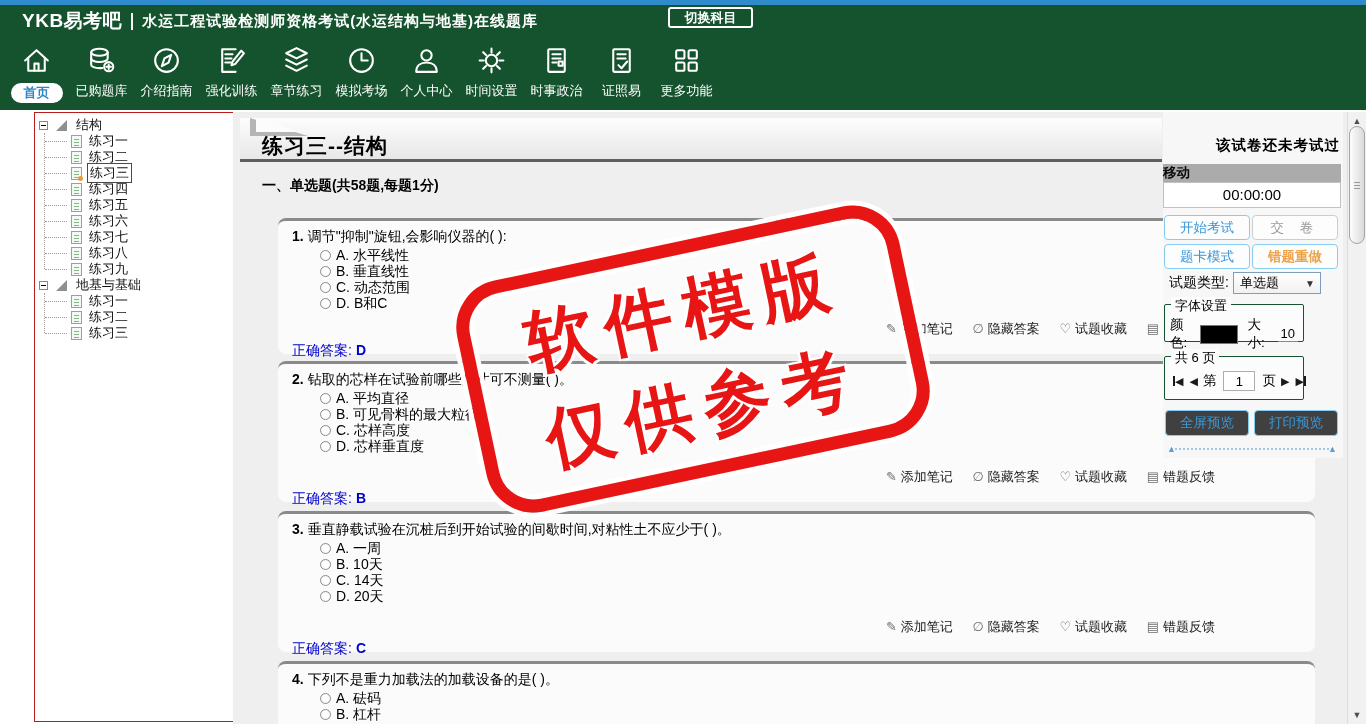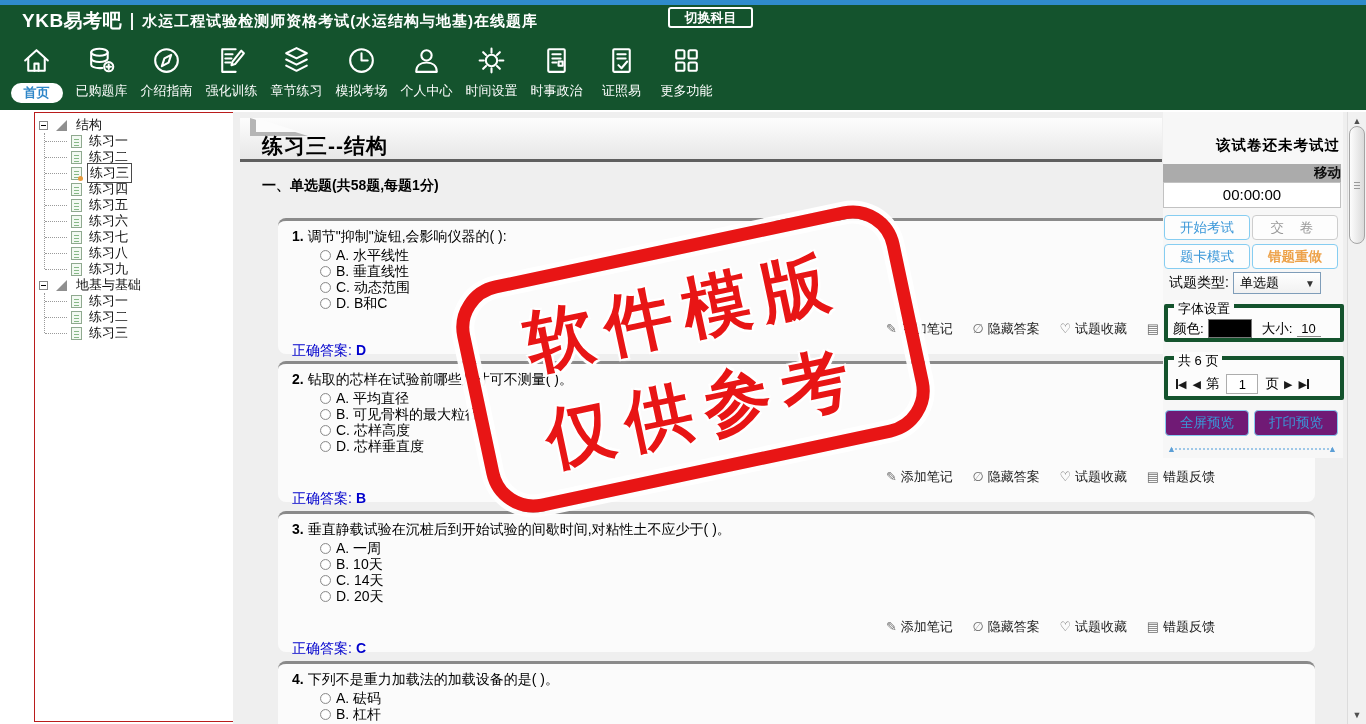--- a/index.html
+++ b/index.html
@@ -58,44 +58,44 @@
   .actions { text-align:right; margin-right:86px; margin-top:9px; font-size:13px; color:#1c1c1c; white-space:nowrap; }
   .card2 .actions, .card3 .actions { margin-top:14px; }
   .act { margin-left:16px; cursor:pointer; text-decoration:none; color:#1c1c1c; }
   .aicon { color:#6e6e6e; margin-right:4px; font-size:13px; }
   .answer { margin-top:4px; color:#0000cc; }
   .answer .aval { margin-left:4px; font-weight:bold; }
 
   
   .rpanel { position:absolute; left:1163px; top:112px; width:180px; height:346px; background:#f7f7f7; z-index:5; font-size:13.5px; }
   .status { position:absolute; top:24px; right:3px; font-size:14.5px; font-weight:bold; color:#000; letter-spacing:1px; }
-  .movebar { position:absolute; top:52px; left:0; width:178px; height:18px; background:#ababab; color:#0d0d0d; font-weight:bold; text-align:right; line-height:18px; cursor:move; }
+  .movebar { position:absolute; top:52px; left:0; width:178px; height:18px; background:#ababab; color:#0d0d0d; font-weight:bold; text-align:left; line-height:18px; cursor:move; }
   .timer { position:absolute; top:70px; left:0; width:178px; height:26px; background:#fff; border:1px solid #c2c2c2; text-align:center; line-height:24px; font-size:15px; color:#000000; }
   .btngrid { position:absolute; top:102px; left:0; width:178px; display:flex; flex-wrap:wrap; }
   .pbtn { width:86px; height:25px; margin:1px 1px 3px 1px; background:#fdfdfd; border:1px solid #86cdf1; border-radius:4px; font-size:13.5px; display:flex; align-items:center; justify-content:center; cursor:pointer; color:#3a97d8; font-family:inherit; }
   .pbtn.gray { color:#9b9b9b; border-color:#cdcdcd; letter-spacing:6px; }
   .pbtn.orange { color:#eda24a;font-weight:bold; }
   .typerow { position:absolute; top:160px; left:6px; display:flex; align-items:center; color:#000; }
   .typelabel { font-size:14px; }
   .select { width:88px; height:22px; margin-left:4px; background:linear-gradient(#fff,#f1f1f1); border:1px solid #7f9db9; display:flex; align-items:center; padding-left:6px; position:relative; cursor:pointer; font-size:13px; }
   .select .arrow { position:absolute; right:5px; top:5px; color:#333; font-size:10px; }
-  .fset { position:absolute; left:1px; width:180px; border:4px solid #14532d; background:#fcfcfc; border-radius:2px; padding:3px 5px 4px 5px; }
+  .fset { position:absolute; left:1px; width:140px; border:1px solid #14532d; background:#fcfcfc; border-radius:2px; padding:3px 5px 4px 5px; }
   .fset .legend { position:absolute; top:-8px; left:6px; background:#fcfcfc; padding:0 4px; font-size:13px; color:#000; }
   .fset.fontset { top:192px; height:38px; }
   .fontrow { display:flex; align-items:center; margin-top:8px; color:#000; }
   .swatch { width:44px; height:19px; background:#000; border:1px solid #777; margin:0 10px 0 4px; cursor:pointer; }
   .sizeval { width:24px; border-bottom:1px solid #888; text-align:center; margin-left:4px; font-size:13px; cursor:text; }
   .fset.pageset { top:244px; height:44px; }
   .pagerow { display:flex; align-items:center; margin-top:11px; color:#000; }
   .pgbtn { cursor:pointer; font-size:11px; color:#1a1a1a; margin:0 3px; display:flex; align-items:center; }
   .pgbtn .bar { width:2px; height:10px; background:#1a1a1a; }
   .pageinput { width:32px; height:20px; border:1px solid #adadad; background:#fff; text-align:center; font-size:13px; margin:0 5px; font-family:inherit; }
   .pglabel { margin:0 2px; }
   .previewrow { position:absolute; top:298px; left:2px; display:flex; }
-  .prbtn { width:84px; height:26px; margin-right:5px; background:#701a75; border:1px solid #86cdf1; border-radius:4px; color:#3a97d8; font-size:13.5px; display:flex; align-items:center; justify-content:center; cursor:pointer; font-family:inherit; }
+  .prbtn { width:84px; height:26px; margin-right:5px; background:#404040; border:1px solid #86cdf1; border-radius:4px; color:#3a97d8; font-size:13.5px; display:flex; align-items:center; justify-content:center; cursor:pointer; font-family:inherit; }
   .dotline { position:absolute; top:336px; left:8px; width:162px; border-top:2px dotted #9fc8e8; }
   .dotline .tri { position:absolute; top:-6px; font-size:9px; color:#5c9fd6; }
   .dotline .tri.l { left:-4px; } .dotline .tri.r { right:-4px; }
 
   
   .scrollbar { position:absolute; left:1347px; top:112px; width:19px; height:612px; background:#f1f1f1; border-left:1px solid #dcdcdc; z-index:6; }
   .sb-up, .sb-down { position:absolute; left:0; width:18px; height:16px; text-align:center; font-size:9px; color:#4f4f4f; line-height:16px; cursor:pointer; }
   .sb-up { top:1px; } .sb-down { bottom:1px; }
   .sb-thumb { position:absolute; left:1px; top:14px; width:16px; height:118px; background:linear-gradient(90deg,#fdfdfd,#dadada); border:1px solid #a5a5a5; border-radius:8px; cursor:grab; }
   .sb-thumb::after { content:""; position:absolute; left:4px; right:4px; top:55px; height:1px; background:#9a9a9a; box-shadow:0 3px 0 #9a9a9a, 0 6px 0 #9a9a9a; }

